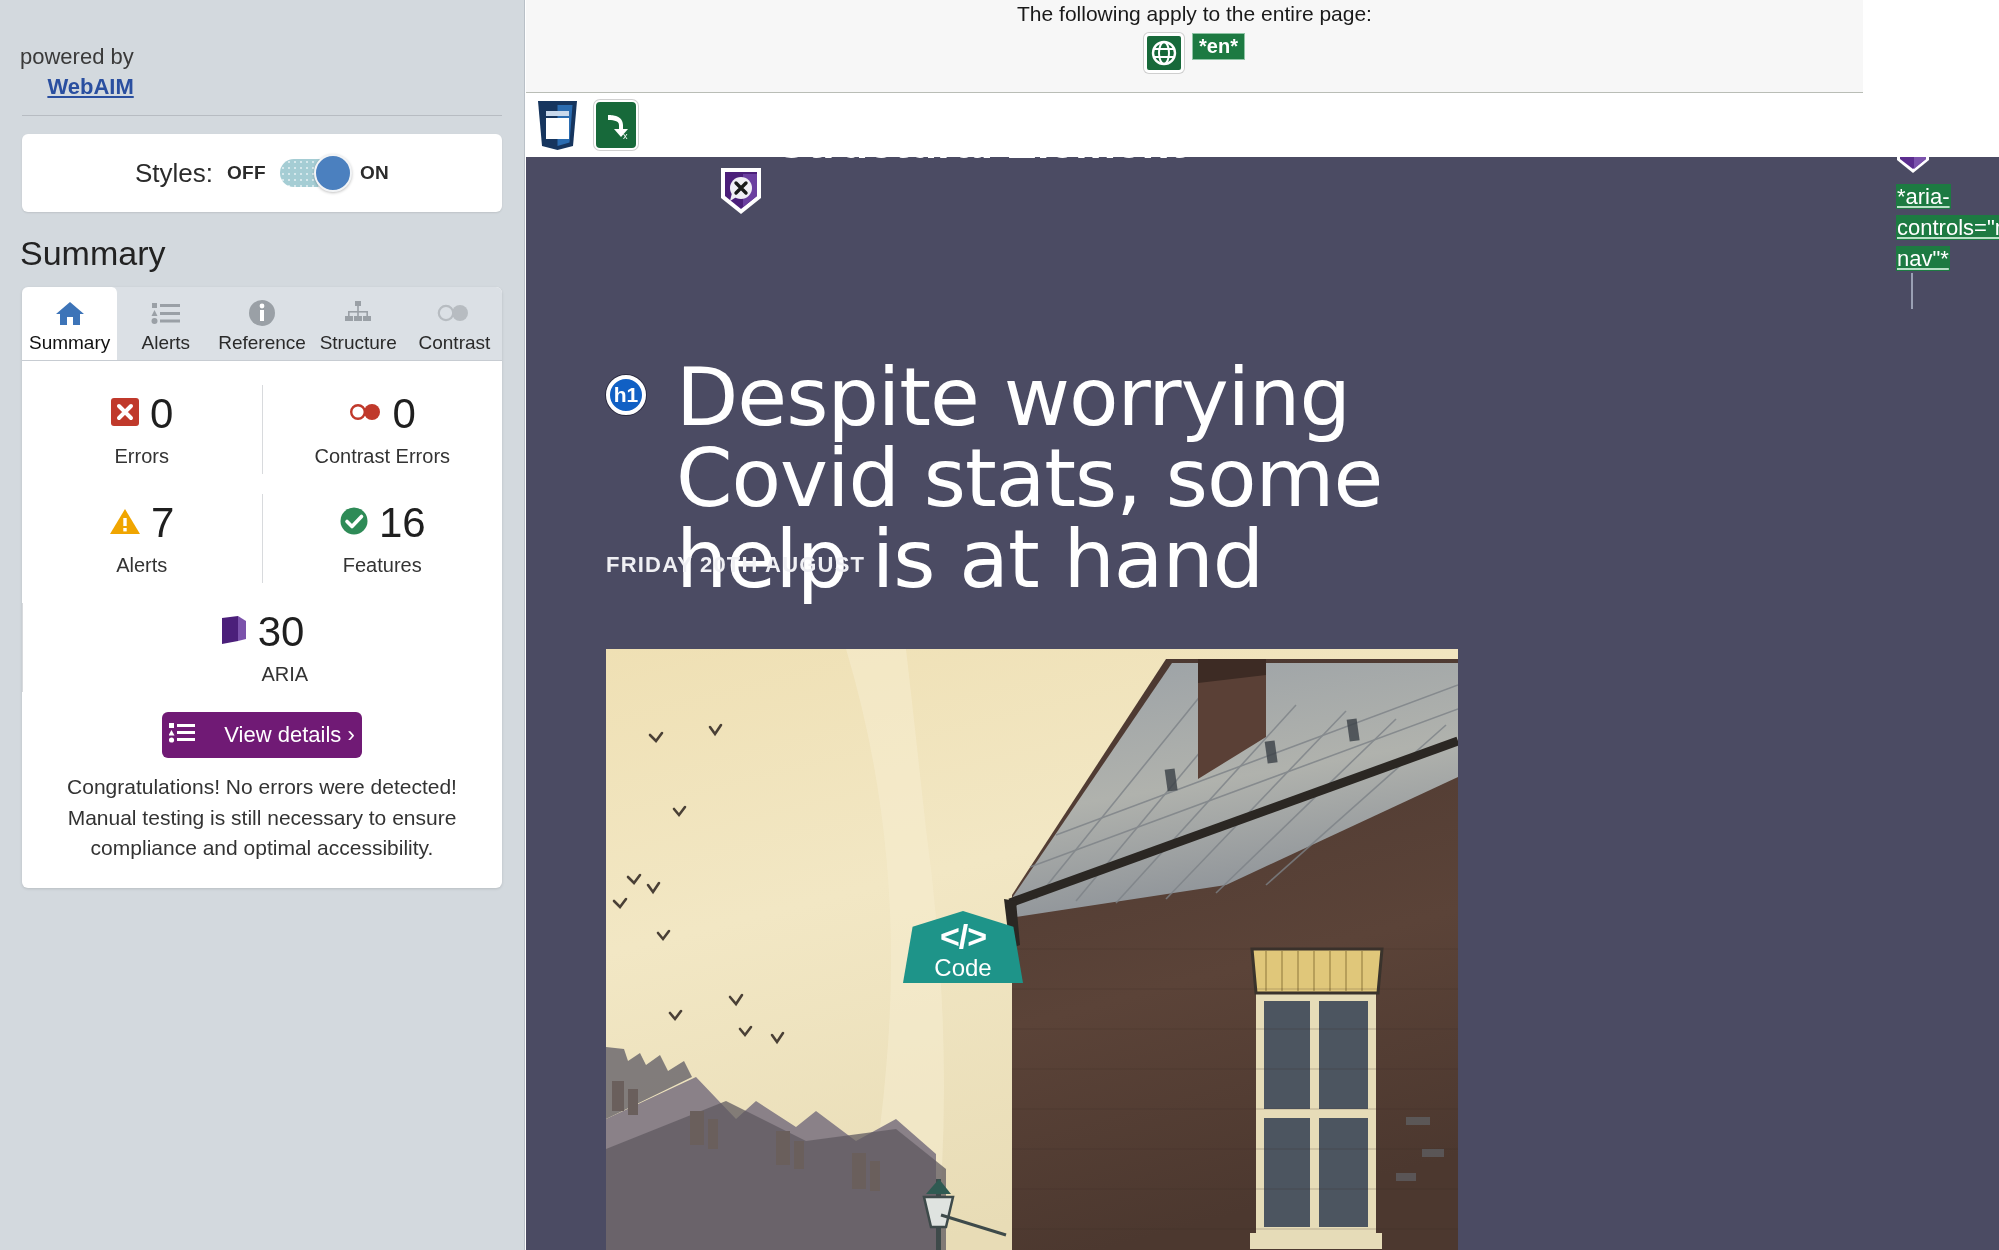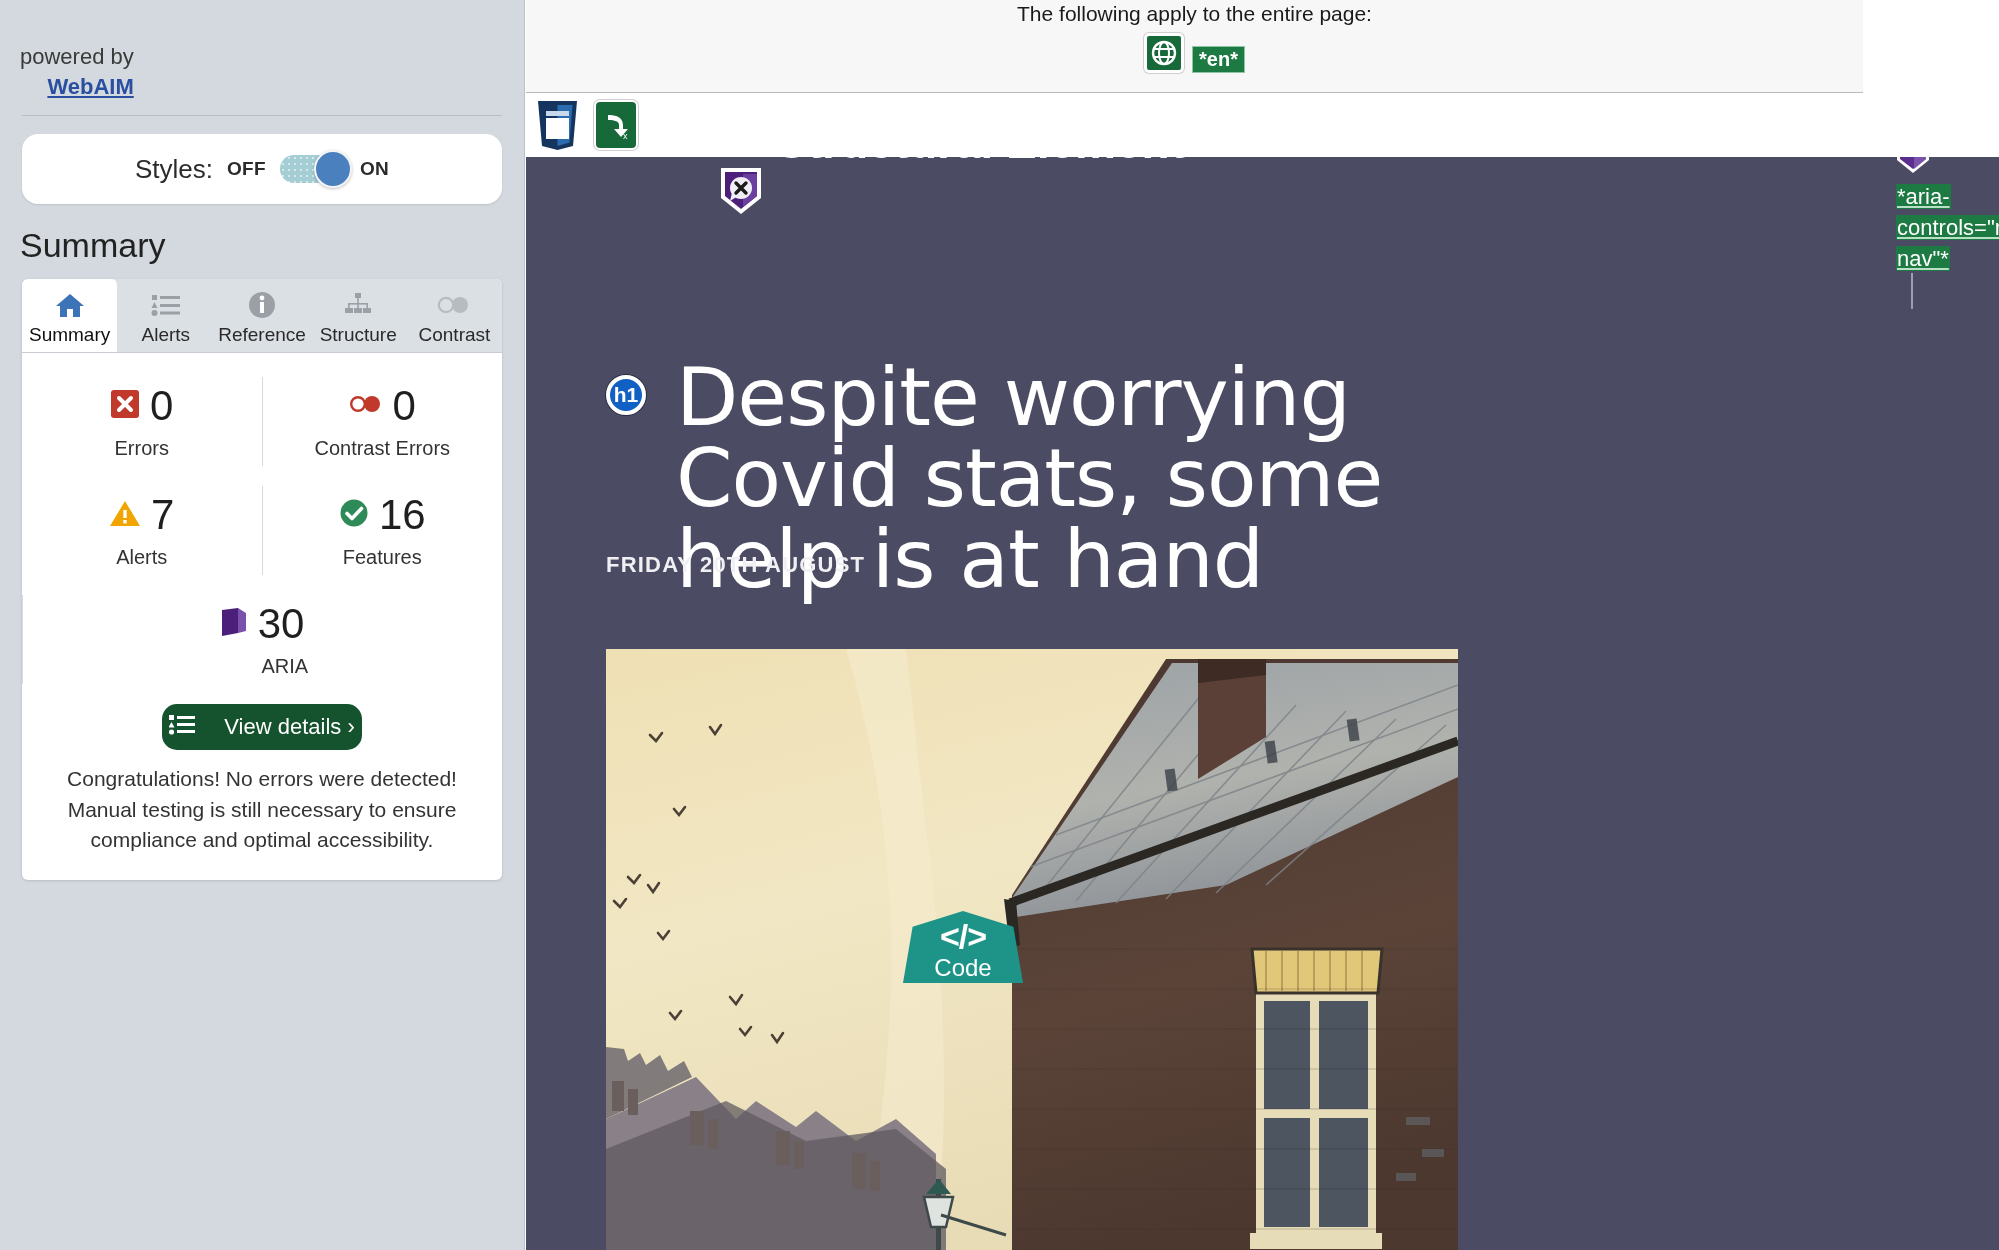--- a/index.html
+++ b/index.html
@@ -48,22 +48,22 @@
     color: #2a4fa0; text-decoration: underline; font-weight: 600;
     display: block;
   }
   .hr-divider {
     margin: 14px 22px 0 22px; height: 1px; background: #b7bcc2;
   }
 
   
   .styles-card {
     margin: 18px 22px 0 22px;
-    background: #ffffff; border-radius: 16px;
-    height: 70px;
+    background: #ffffff; border-radius: 6px;
+    height: 78px;
     display: flex; align-items: center; justify-content: center;
     gap: 14px;
     box-shadow: 0 1px 2px rgba(0,0,0,.10);
   }
   .styles-label { font-size: 26px; color: #2b2b2b; font-weight: 400; }
   .off-label, .on-label {
     font-size: 19px; color: #2b2b2b; font-weight: 600; letter-spacing: .3px;
   }
   .toggle {
     position: relative; width: 66px; height: 28px;
@@ -120,43 +120,43 @@
   }
   .stat-top { display: flex; align-items: center; justify-content: center; gap: 10px; }
   .stat-num { font-size: 42px; color: #1f1f1f; font-weight: 400; line-height: 1; }
   .stat-label { margin-top: 10px; font-size: 20px; color: #333; }
   .vsep { background: #d8dadd; width: 1px; margin: 10px 0; }
 
   .details-btn {
     display: flex; align-items: center; justify-content: center; gap: 29px;
     margin: 4px auto 0 auto;
     width: 200px; height: 46px;
-    background: #14532d; color: #fff;
-    border: 0; border-radius: 15px;
+    background: #701a75; color: #fff;
+    border: 0; border-radius: 6px;
     font-size: 22px; font-family: inherit; cursor: pointer;
   }
   .congrats {
     padding: 14px 30px 24px 30px;
     text-align: center; font-size: 21px; line-height: 1.45; color: #333;
   }
 
   
   #main {
     position: absolute; left: 526px; top: 0;
     width: 1337px; height: 1250px; background: #ffffff;
   }
   .pagebanner {
     height: 93px; background: #f7f7f7;
     border-bottom: 1px solid #b9bdb6;
     display: flex; flex-direction: column; align-items: center;
     padding-top: 2px;
   }
   .pagebanner-text { font-size: 21px; color: #1a1a1a; }
   .pagebanner-icons {
-    margin-top: 7px; display: flex; align-items: flex-end; gap: 8px;
+    margin-top: 7px; display: flex; align-items: flex-start; gap: 8px;
   }
   .icon-globe {
     width: 40px; height: 40px; border-radius: 5px;
     background: #17693a; border: 3px solid #ffffff;
     display: flex; align-items: center; justify-content: center;
     box-shadow: 0 0 0 1px #cfcfcf;
   }
   .lang-chip {
     background: #1d7a42; color: #ffffff;
     font-size: 20px; font-weight: 700; padding: 1px 6px;

